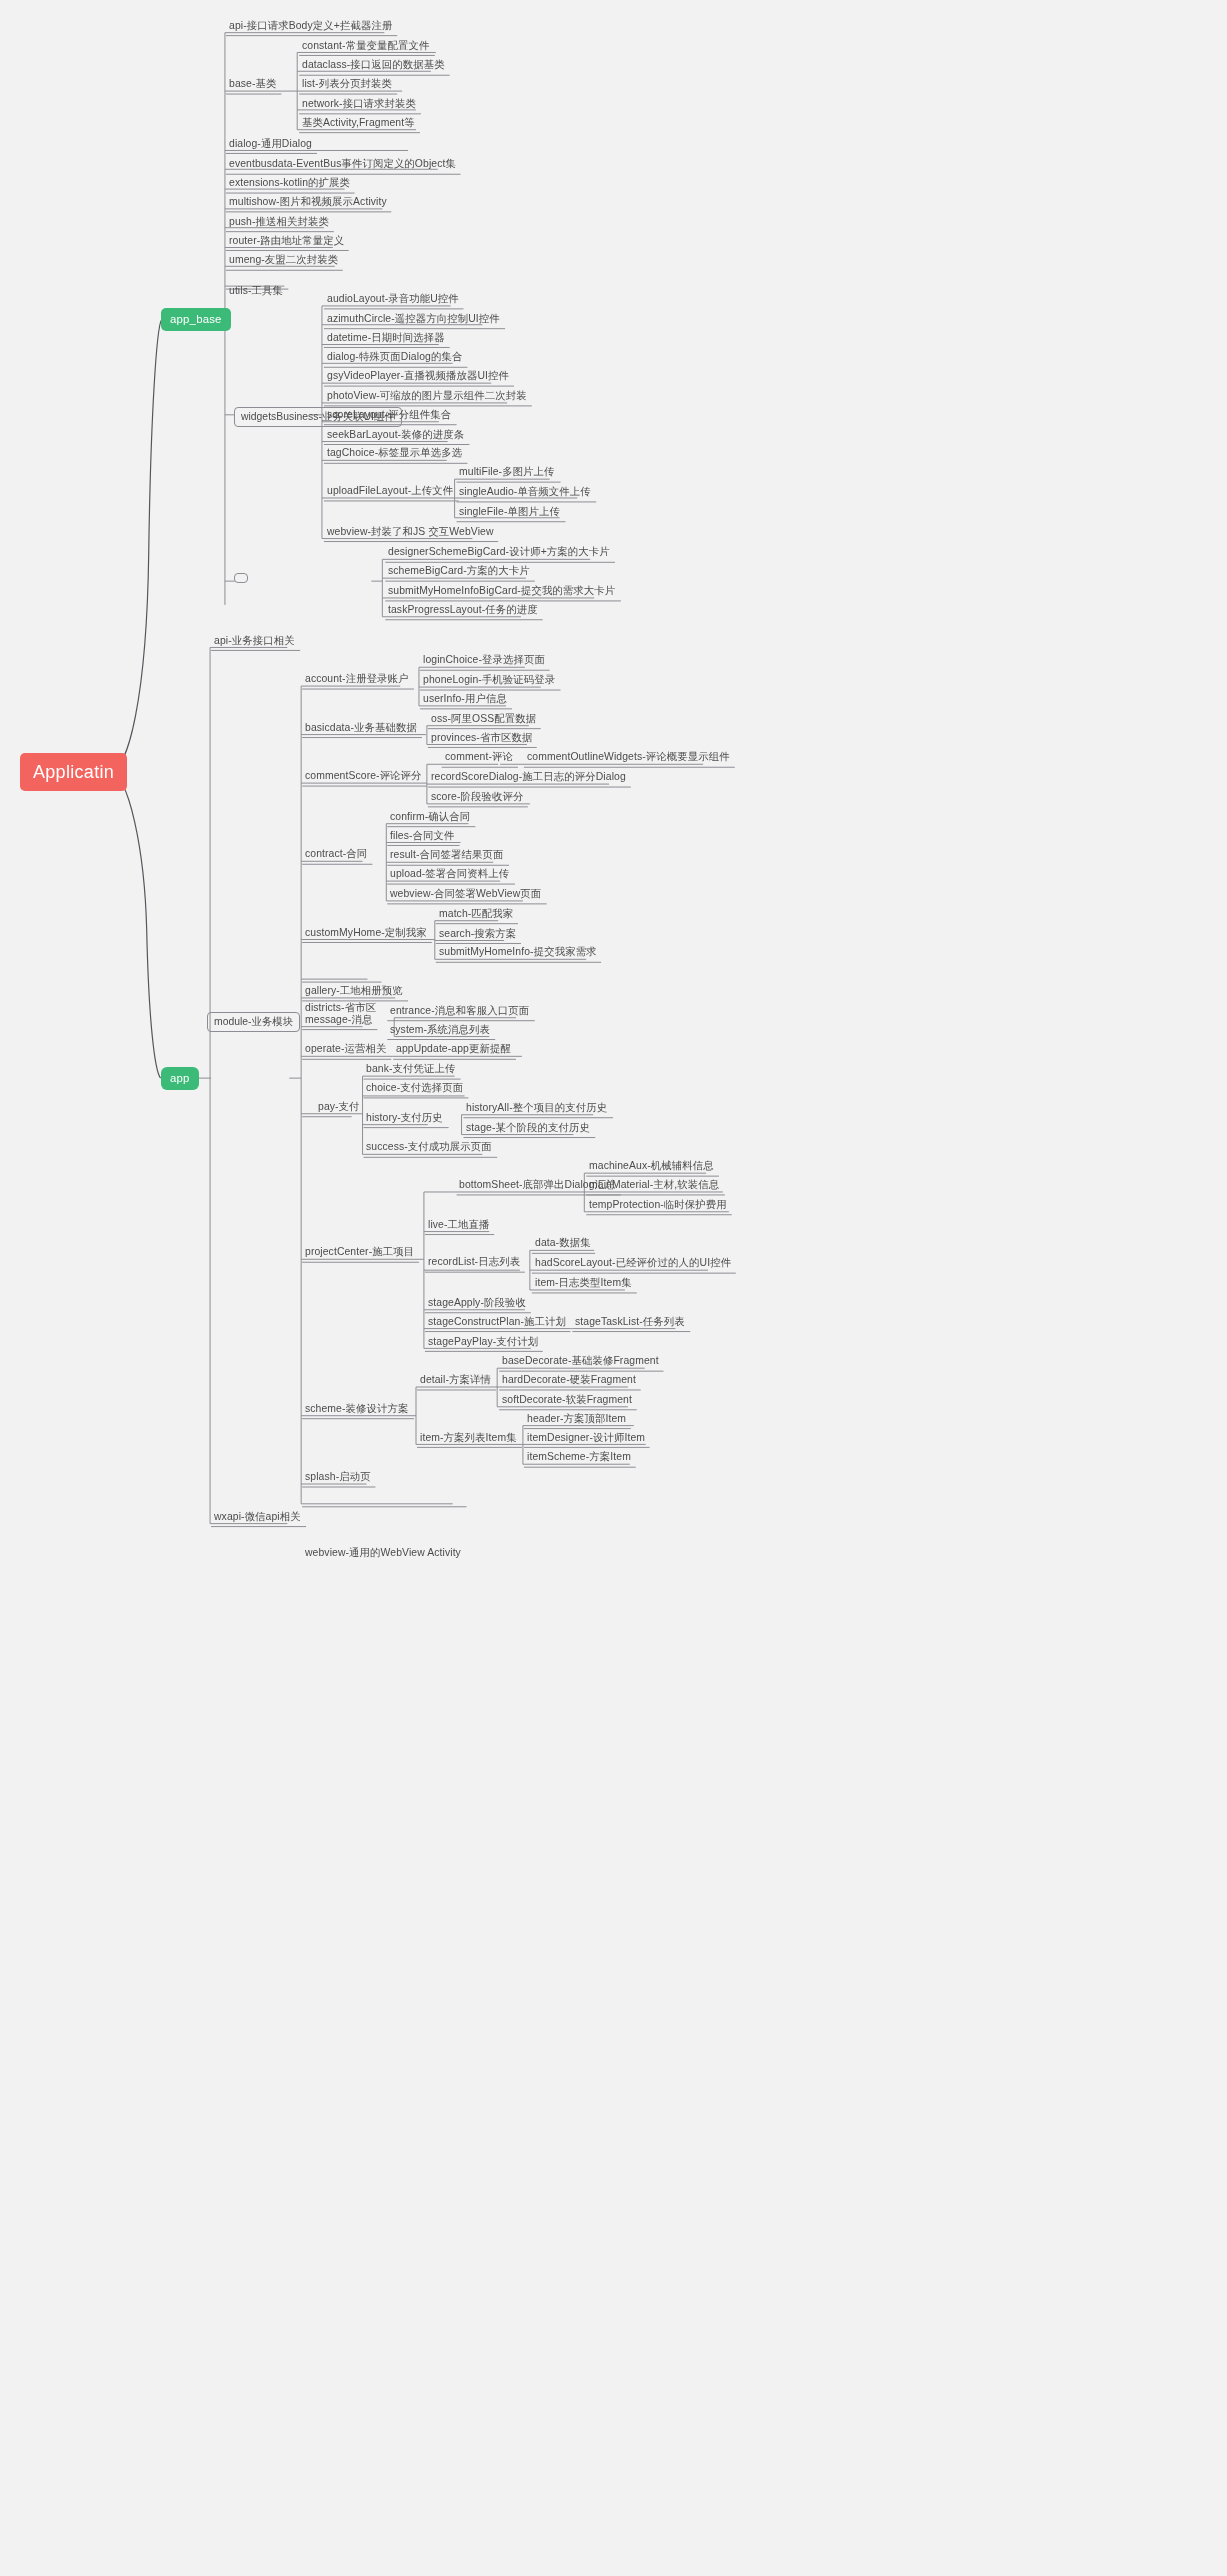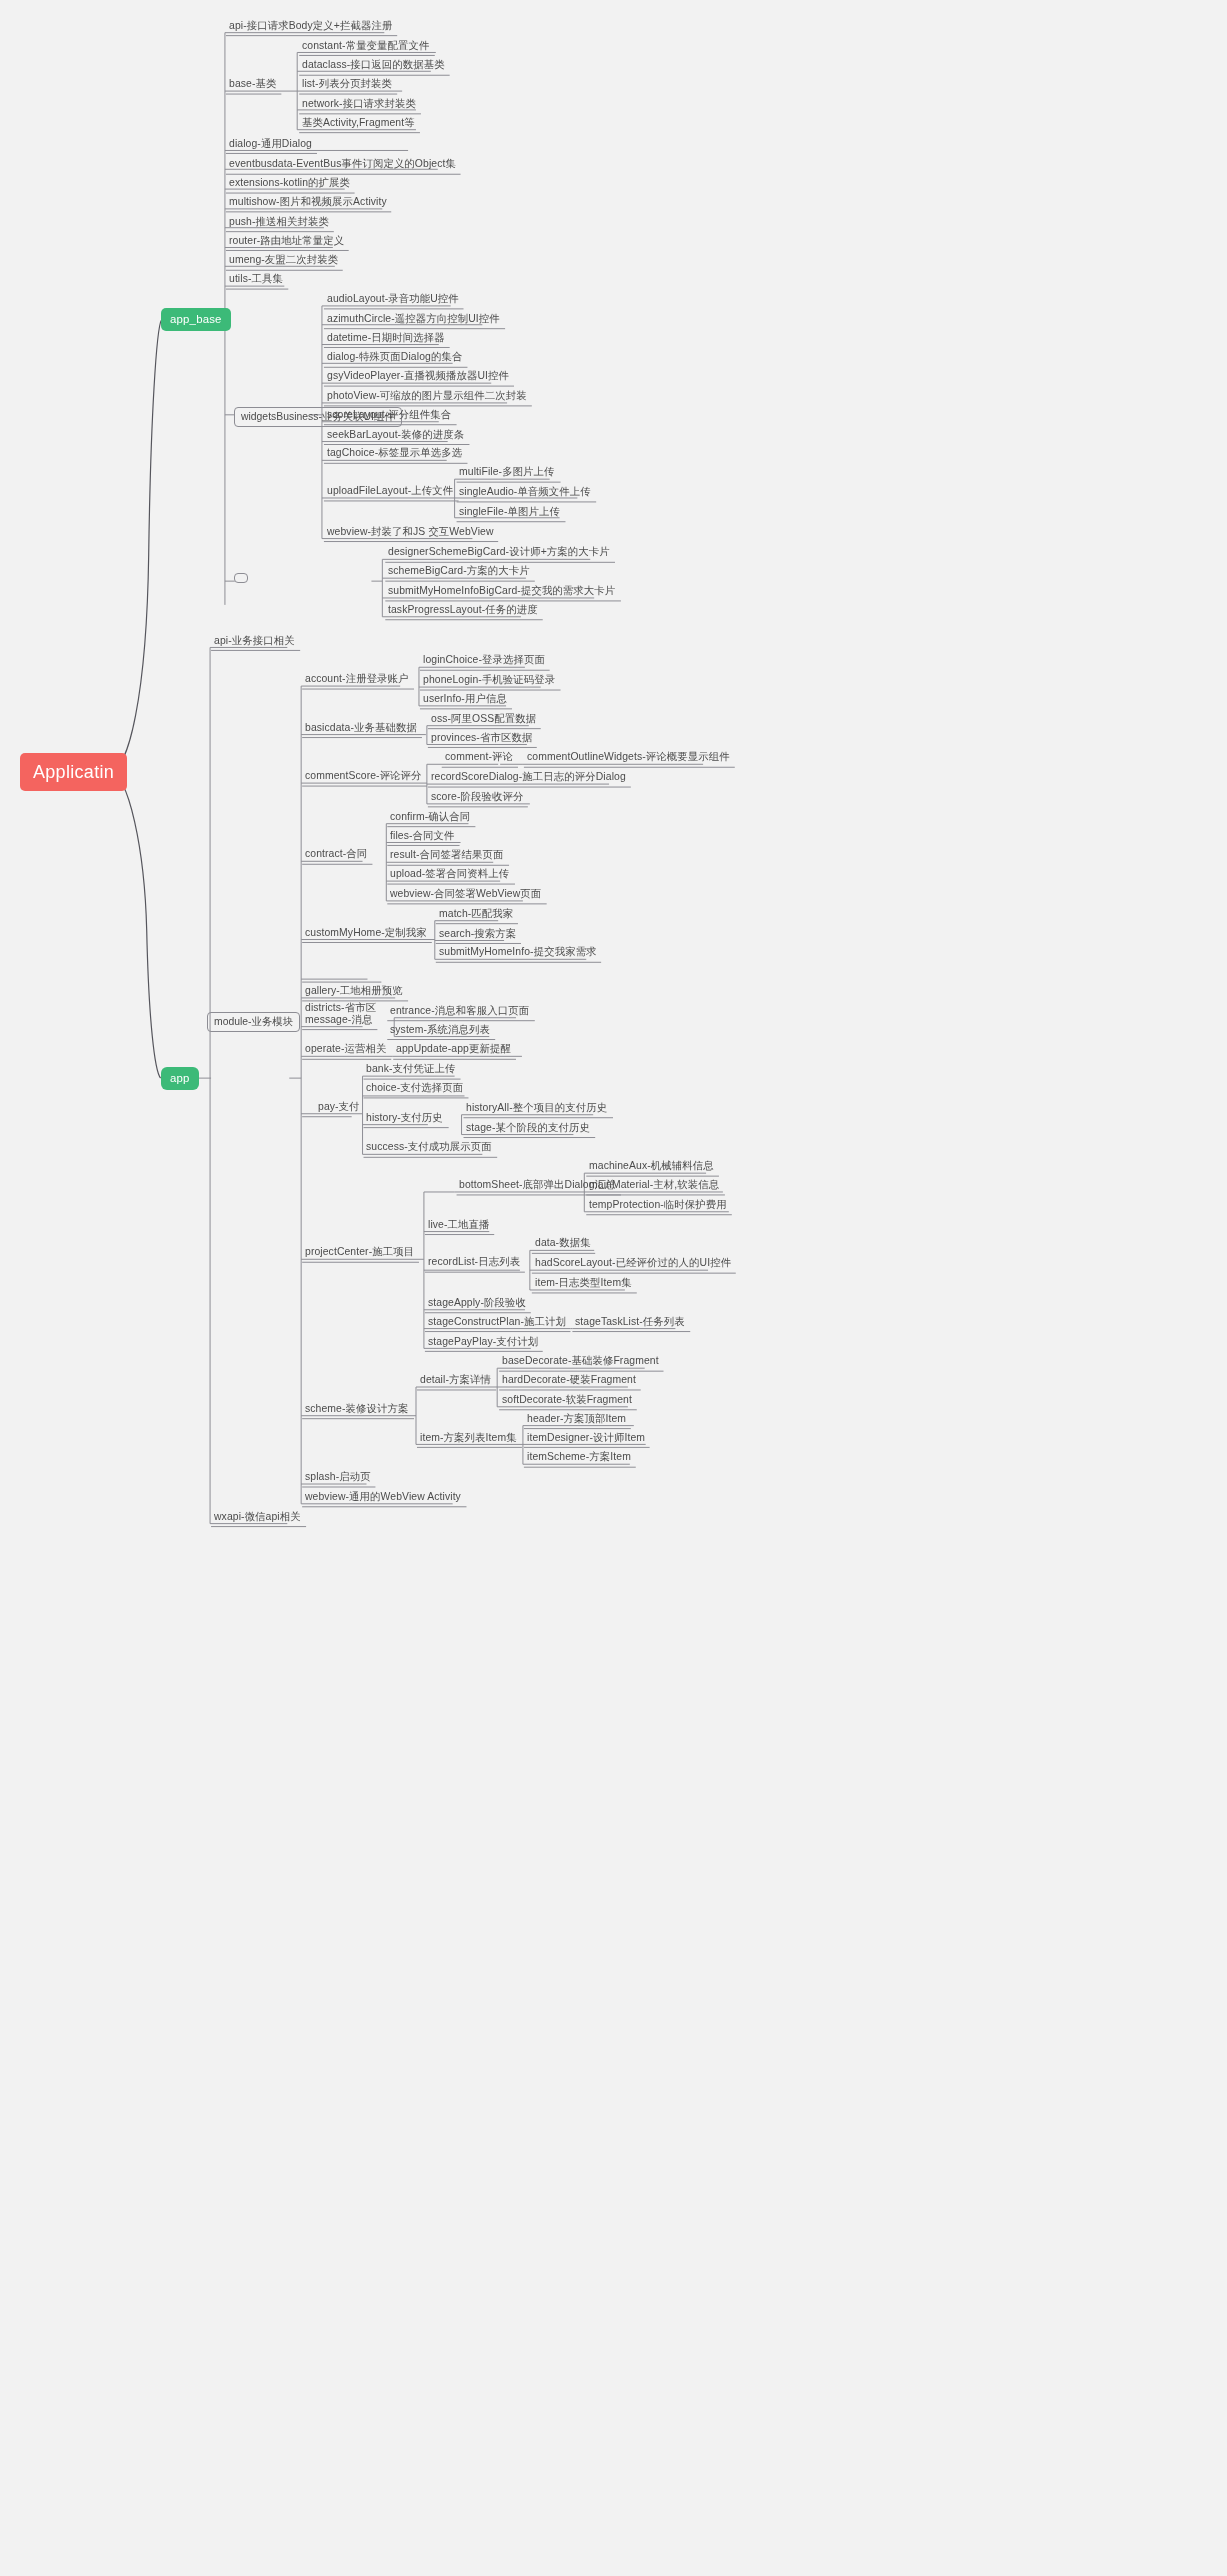--- a/index.html
+++ b/index.html
@@ -356,21 +356,21 @@
       <div class="node tnode" style="left: 299px; top: 79px;">list-列表分页封装类</div>
       <div class="node tnode" style="left: 299px; top: 99px;">network-接口请求封装类</div>
       <div class="node tnode" style="left: 299px; top: 118px;">基类Activity,Fragment等</div>
       <div class="node tnode" style="left: 226px; top: 139px;">dialog-通用Dialog</div>
       <div class="node tnode" style="left: 226px; top: 159px;">eventbusdata-EventBus事件订阅定义的Object集</div>
       <div class="node tnode" style="left: 226px; top: 178px;">extensions-kotlin的扩展类</div>
       <div class="node tnode" style="left: 226px; top: 197px;">multishow-图片和视频展示Activity</div>
       <div class="node tnode" style="left: 226px; top: 217px;">push-推送相关封装类</div>
       <div class="node tnode" style="left: 226px; top: 236px;">router-路由地址常量定义</div>
       <div class="node tnode" style="left: 226px; top: 255px;">umeng-友盟二次封装类</div>
-      <div class="node tnode" style="left: 226px; top: 274px; text-align: right;">utils-工具集</div>
+      <div class="node tnode" style="left: 226px; top: 286px; text-align: right;">utils-工具集</div>
       <div class="node tnode" style="left: 324px; top: 294px;">audioLayout-录音功能U控件</div>
       <div class="node tnode" style="left: 324px; top: 314px;">azimuthCircle-遥控器方向控制UI控件</div>
       <div class="node tnode" style="left: 324px; top: 333px;">datetime-日期时间选择器</div>
       <div class="node tnode" style="left: 324px; top: 352px;">dialog-特殊页面Dialog的集合</div>
       <div class="node tnode" style="left: 324px; top: 371px;">gsyVideoPlayer-直播视频播放器UI控件</div>
       <div class="node tnode" style="left: 324px; top: 391px;">photoView-可缩放的图片显示组件二次封装</div>
       <div class="node tnode" style="left: 324px; top: 410px;">scoreLayout-评分组件集合</div>
       <div class="node tnode" style="left: 324px; top: 430px;">seekBarLayout-装修的进度条</div>
       <div class="node tnode" style="left: 324px; top: 448px;">tagChoice-标签显示单选多选</div>
       <div class="node tnode" style="left: 324px; top: 486px;">uploadFileLayout-上传文件</div>
@@ -436,18 +436,18 @@
       <div class="node tnode" style="left: 302px; top: 1404px;">scheme-装修设计方案</div>
       <div class="node tnode" style="left: 417px; top: 1375px;">detail-方案详情</div>
       <div class="node tnode" style="left: 499px; top: 1356px;">baseDecorate-基础装修Fragment</div>
       <div class="node tnode" style="left: 499px; top: 1375px;">hardDecorate-硬装Fragment</div>
       <div class="node tnode" style="left: 499px; top: 1395px;">softDecorate-软装Fragment</div>
       <div class="node tnode" style="left: 417px; top: 1433px;">item-方案列表Item集</div>
       <div class="node tnode" style="left: 524px; top: 1414px;">header-方案顶部Item</div>
       <div class="node tnode" style="left: 524px; top: 1433px;">itemDesigner-设计师Item</div>
       <div class="node tnode" style="left: 524px; top: 1452px;">itemScheme-方案Item</div>
       <div class="node tnode" style="left: 302px; top: 1472px;">splash-启动页</div>
-      <div class="node tnode" style="left: 302px; top: 1492px;">webview-通用的WebView Activity</div>
+      <div class="node tnode" style="left: 302px; top: 1548px;">webview-通用的WebView Activity</div>
       <div class="node tnode" style="left: 211px; top: 1512px;">wxapi-微信api相关</div>
     </div>
 
 </div>
 
 
 </body></html>

